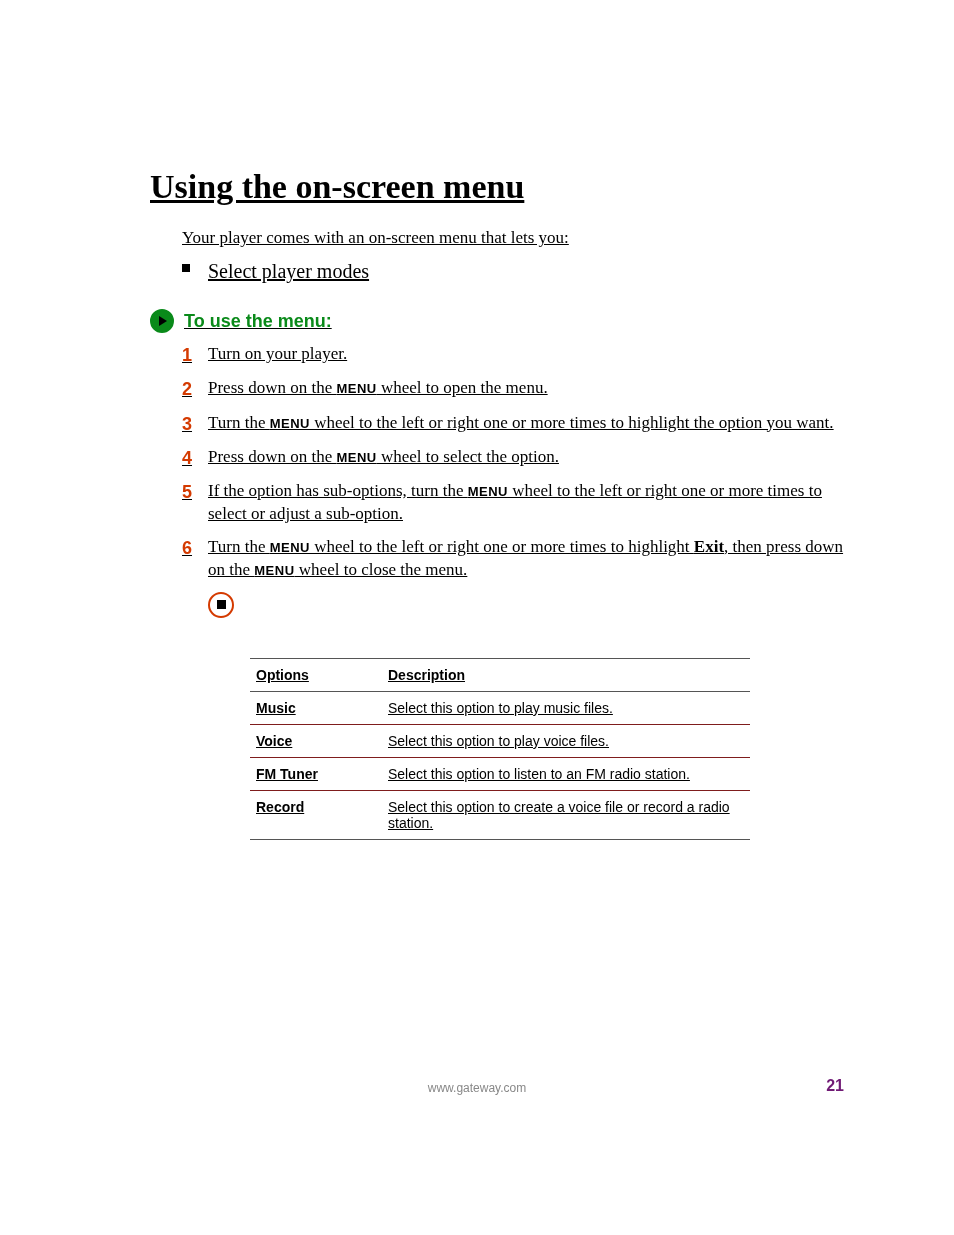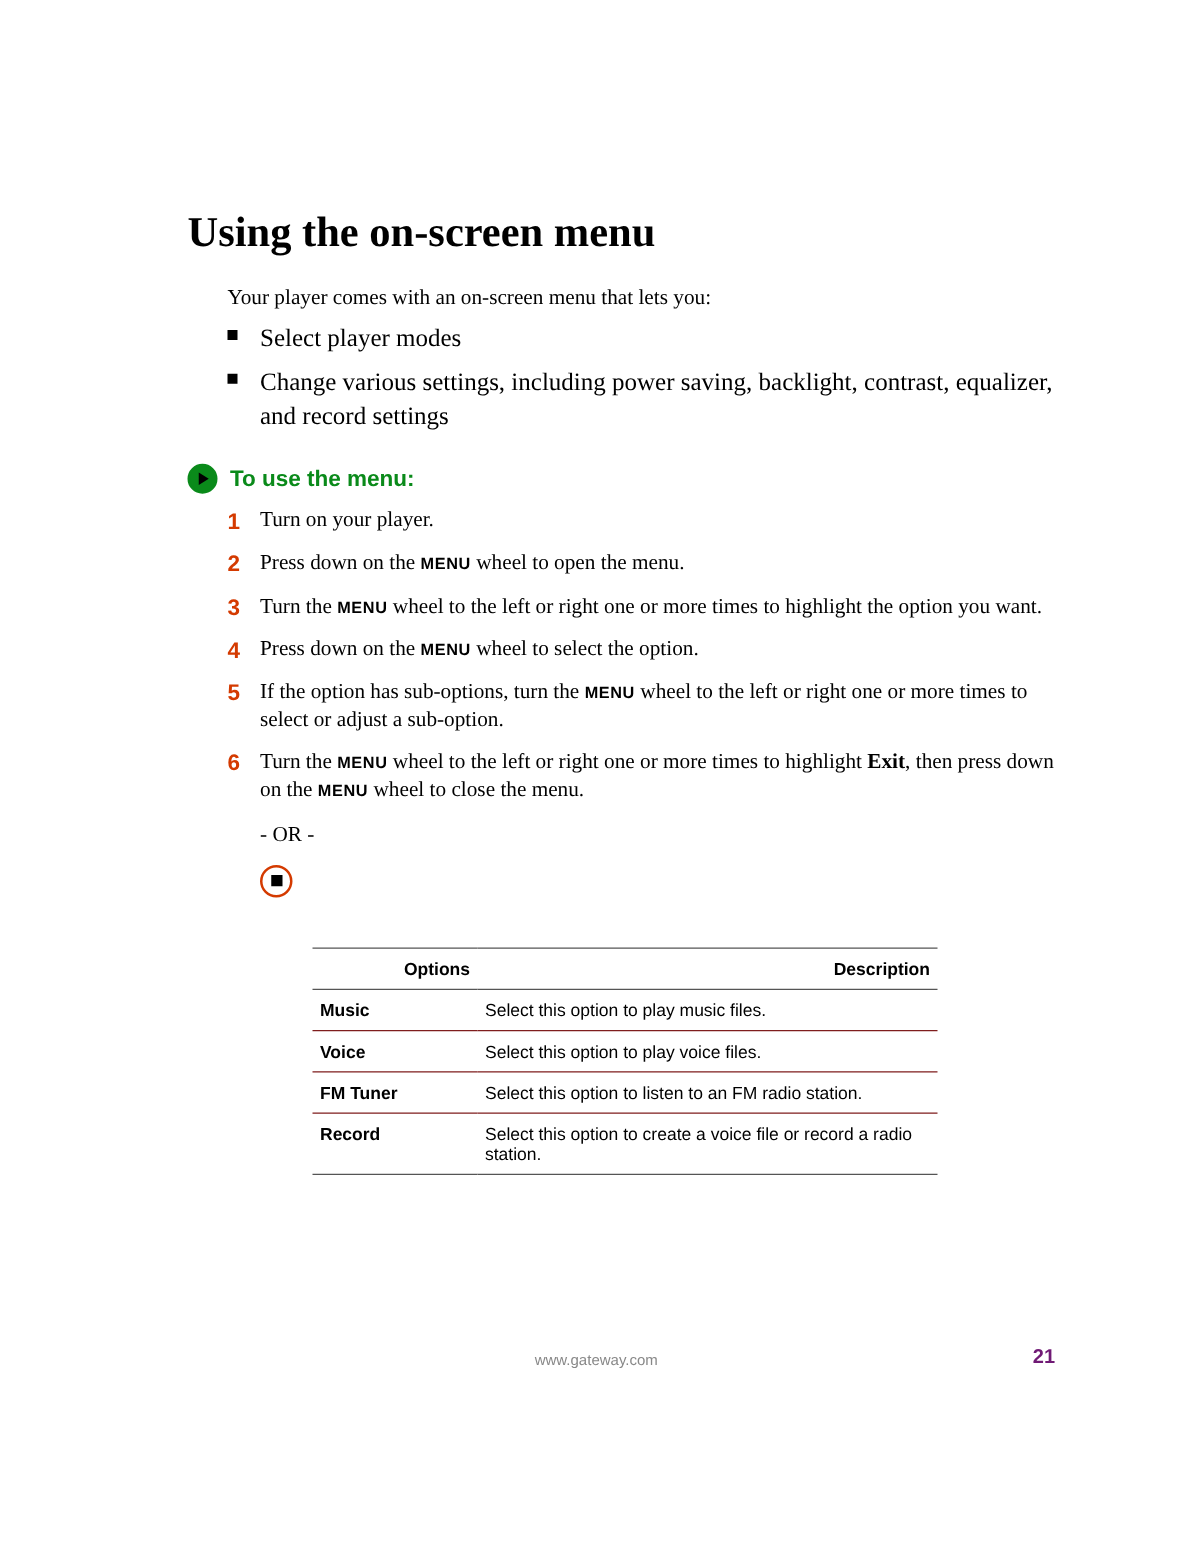--- a/index.html
+++ b/index.html
@@ -1,17 +1,17 @@
 <!DOCTYPE html>
 <html><head>
 <meta charset="utf-8">
 <style>
   html,body{margin:0;padding:0;background:#fff;}
   .page{width:954px;height:1235px;position:relative;font-family:Georgia,'Times New Roman',serif;color:#000;}
-  .content{position:absolute;left:150px;top:168px;width:700px;}
+  .content{position:absolute;left:150px;top:168px;width:700px;text-decoration:underline;}
   h1{font-family:Georgia,serif;font-weight:bold;font-size:34px;margin:0 0 22px 0;}
   .intro{font-size:17px;margin:0 0 10px 32px;}
   .bullets{margin:0 0 0 32px;padding:0;}
   .bullets li{list-style:none;position:relative;padding-left:26px;font-size:20px;margin:8px 0;line-height:1.35;}
   .bullets li::before{content:"";position:absolute;left:0;top:6px;width:8px;height:8px;background:#000;}
   .sect{margin-top:24px;}
   .sect-head{display:flex;align-items:center;margin-left:0;}
   .play-icon{width:20px;height:20px;border:2px solid #0a8a1a;border-radius:50%;display:inline-flex;align-items:center;justify-content:center;background:#0a8a1a;margin-right:10px;}
   .play-icon::after{content:"";width:0;height:0;border-left:8px solid #000;border-top:5px solid transparent;border-bottom:5px solid transparent;margin-left:2px;}
   .sect-title{font-family:Arial,Helvetica,sans-serif;font-weight:bold;color:#0a8a1a;font-size:18px;}
@@ -19,40 +19,39 @@
   .steps li{list-style:none;display:flex;font-size:17px;margin:10px 0;line-height:1.35;}
   .step-num{font-family:Arial,Helvetica,sans-serif;font-weight:bold;color:#d43a00;font-size:18px;width:26px;flex:none;}
   .step-body{flex:1;}
   .sc{font-family:Arial,Helvetica,sans-serif;font-weight:bold;font-size:13px;letter-spacing:0.5px;}
   .bold{font-weight:bold;}
   .or{margin:14px 0 14px 58px;font-size:17px;}
   .cont{margin:0 0 14px 58px;font-size:17px;}
   .stop-icon{margin:8px 0 0 58px;width:22px;height:22px;border:2px solid #d43a00;border-radius:50%;display:flex;align-items:center;justify-content:center;}
   .stop-icon::after{content:"";width:9px;height:9px;background:#000;}
   .tbl{margin:40px 0 0 100px;width:500px;border-collapse:collapse;font-family:Arial,Helvetica,sans-serif;font-size:14px;}
-  .tbl th{text-align:right;border-top:1px solid #555;border-bottom:1px solid #555;padding:8px 6px;font-weight:bold;}
+  .tbl th{text-align:left;border-top:1px solid #555;border-bottom:1px solid #555;padding:8px 6px;font-weight:bold;}
   .tbl td{border-bottom:1px solid #7f1d1d;padding:8px 6px;vertical-align:top;}
   .tbl tr:last-child td{border-bottom:1px solid #555;}
   .tbl td:first-child{font-weight:bold;width:120px;}
   .footer{position:absolute;bottom:140px;left:0;width:954px;text-align:center;font-family:Arial,Helvetica,sans-serif;font-size:12px;color:#888;}
   .pagenum{position:absolute;bottom:140px;right:110px;font-family:Arial,Helvetica,sans-serif;font-weight:bold;font-size:16px;color:#701a75;}
 </style>
 </head>
 <body>
 
 <div class="page">
   <div class="content">
 
     <h1>Using the on-screen menu</h1>
 
     <p class="intro">Your player comes with an on-screen menu that lets you:</p>
 
     <ul class="bullets">
       <li>Select player modes</li>
-      <li>Change various settings, including power saving, backlight, contrast, equalizer, and record settings</li>
     </ul>
 
     <div class="sect">
       <div class="sect-head">
         <span class="play-icon"></span>
         <span class="sect-title">To use the menu:</span>
       </div>
 
       <ol class="steps">
         <li>
@@ -74,21 +73,20 @@
         <li>
           <span class="step-num">5</span>
           <span class="step-body"><span>If the option has sub-options, turn the </span><span class="sc">MENU</span><span> wheel to the left or right one or more times to select or adjust a sub-option.</span></span>
         </li>
         <li>
           <span class="step-num">6</span>
           <span class="step-body"><span>Turn the </span><span class="sc">MENU</span><span> wheel to the left or right one or more times to highlight </span><span class="bold">Exit</span><span>, then press down on the </span><span class="sc">MENU</span><span> wheel to close the menu.</span></span>
         </li>
       </ol>
 
-      <p class="or">- OR -</p>
 
 
       <div class="stop-icon"></div>
 
       <table class="tbl">
         <thead>
           <tr>
             <th>Options</th>
             <th>Description</th>
           </tr>

